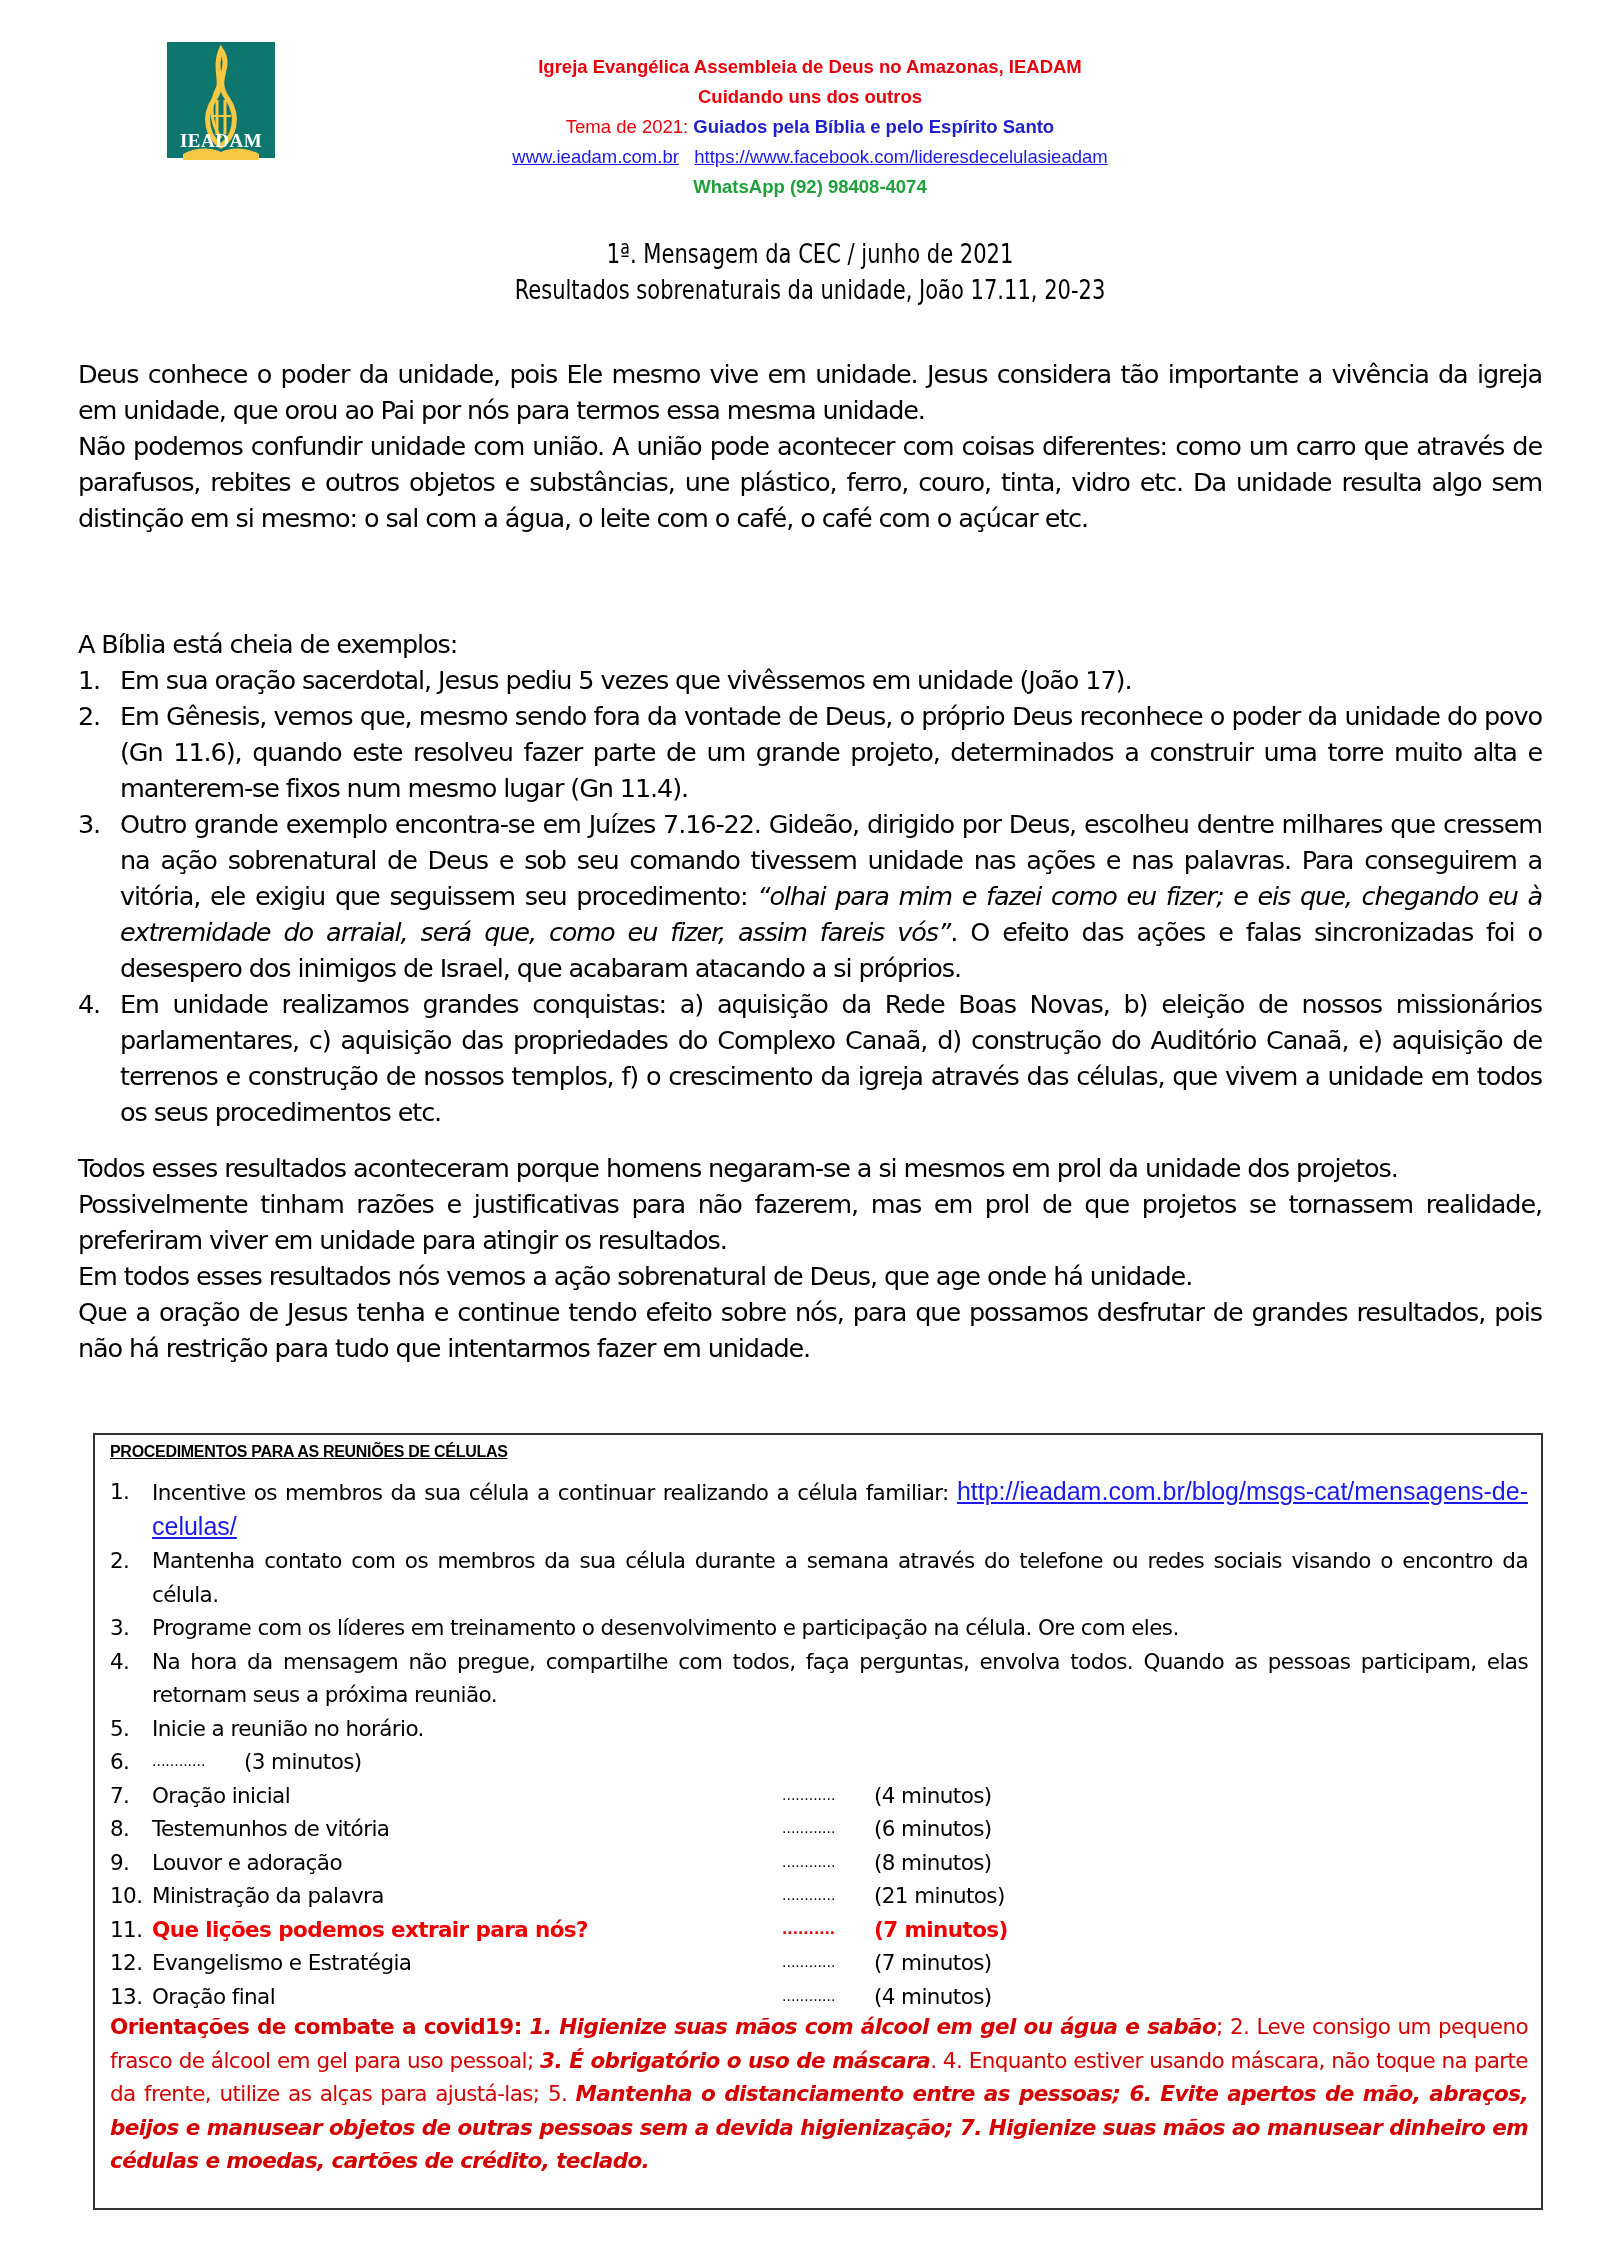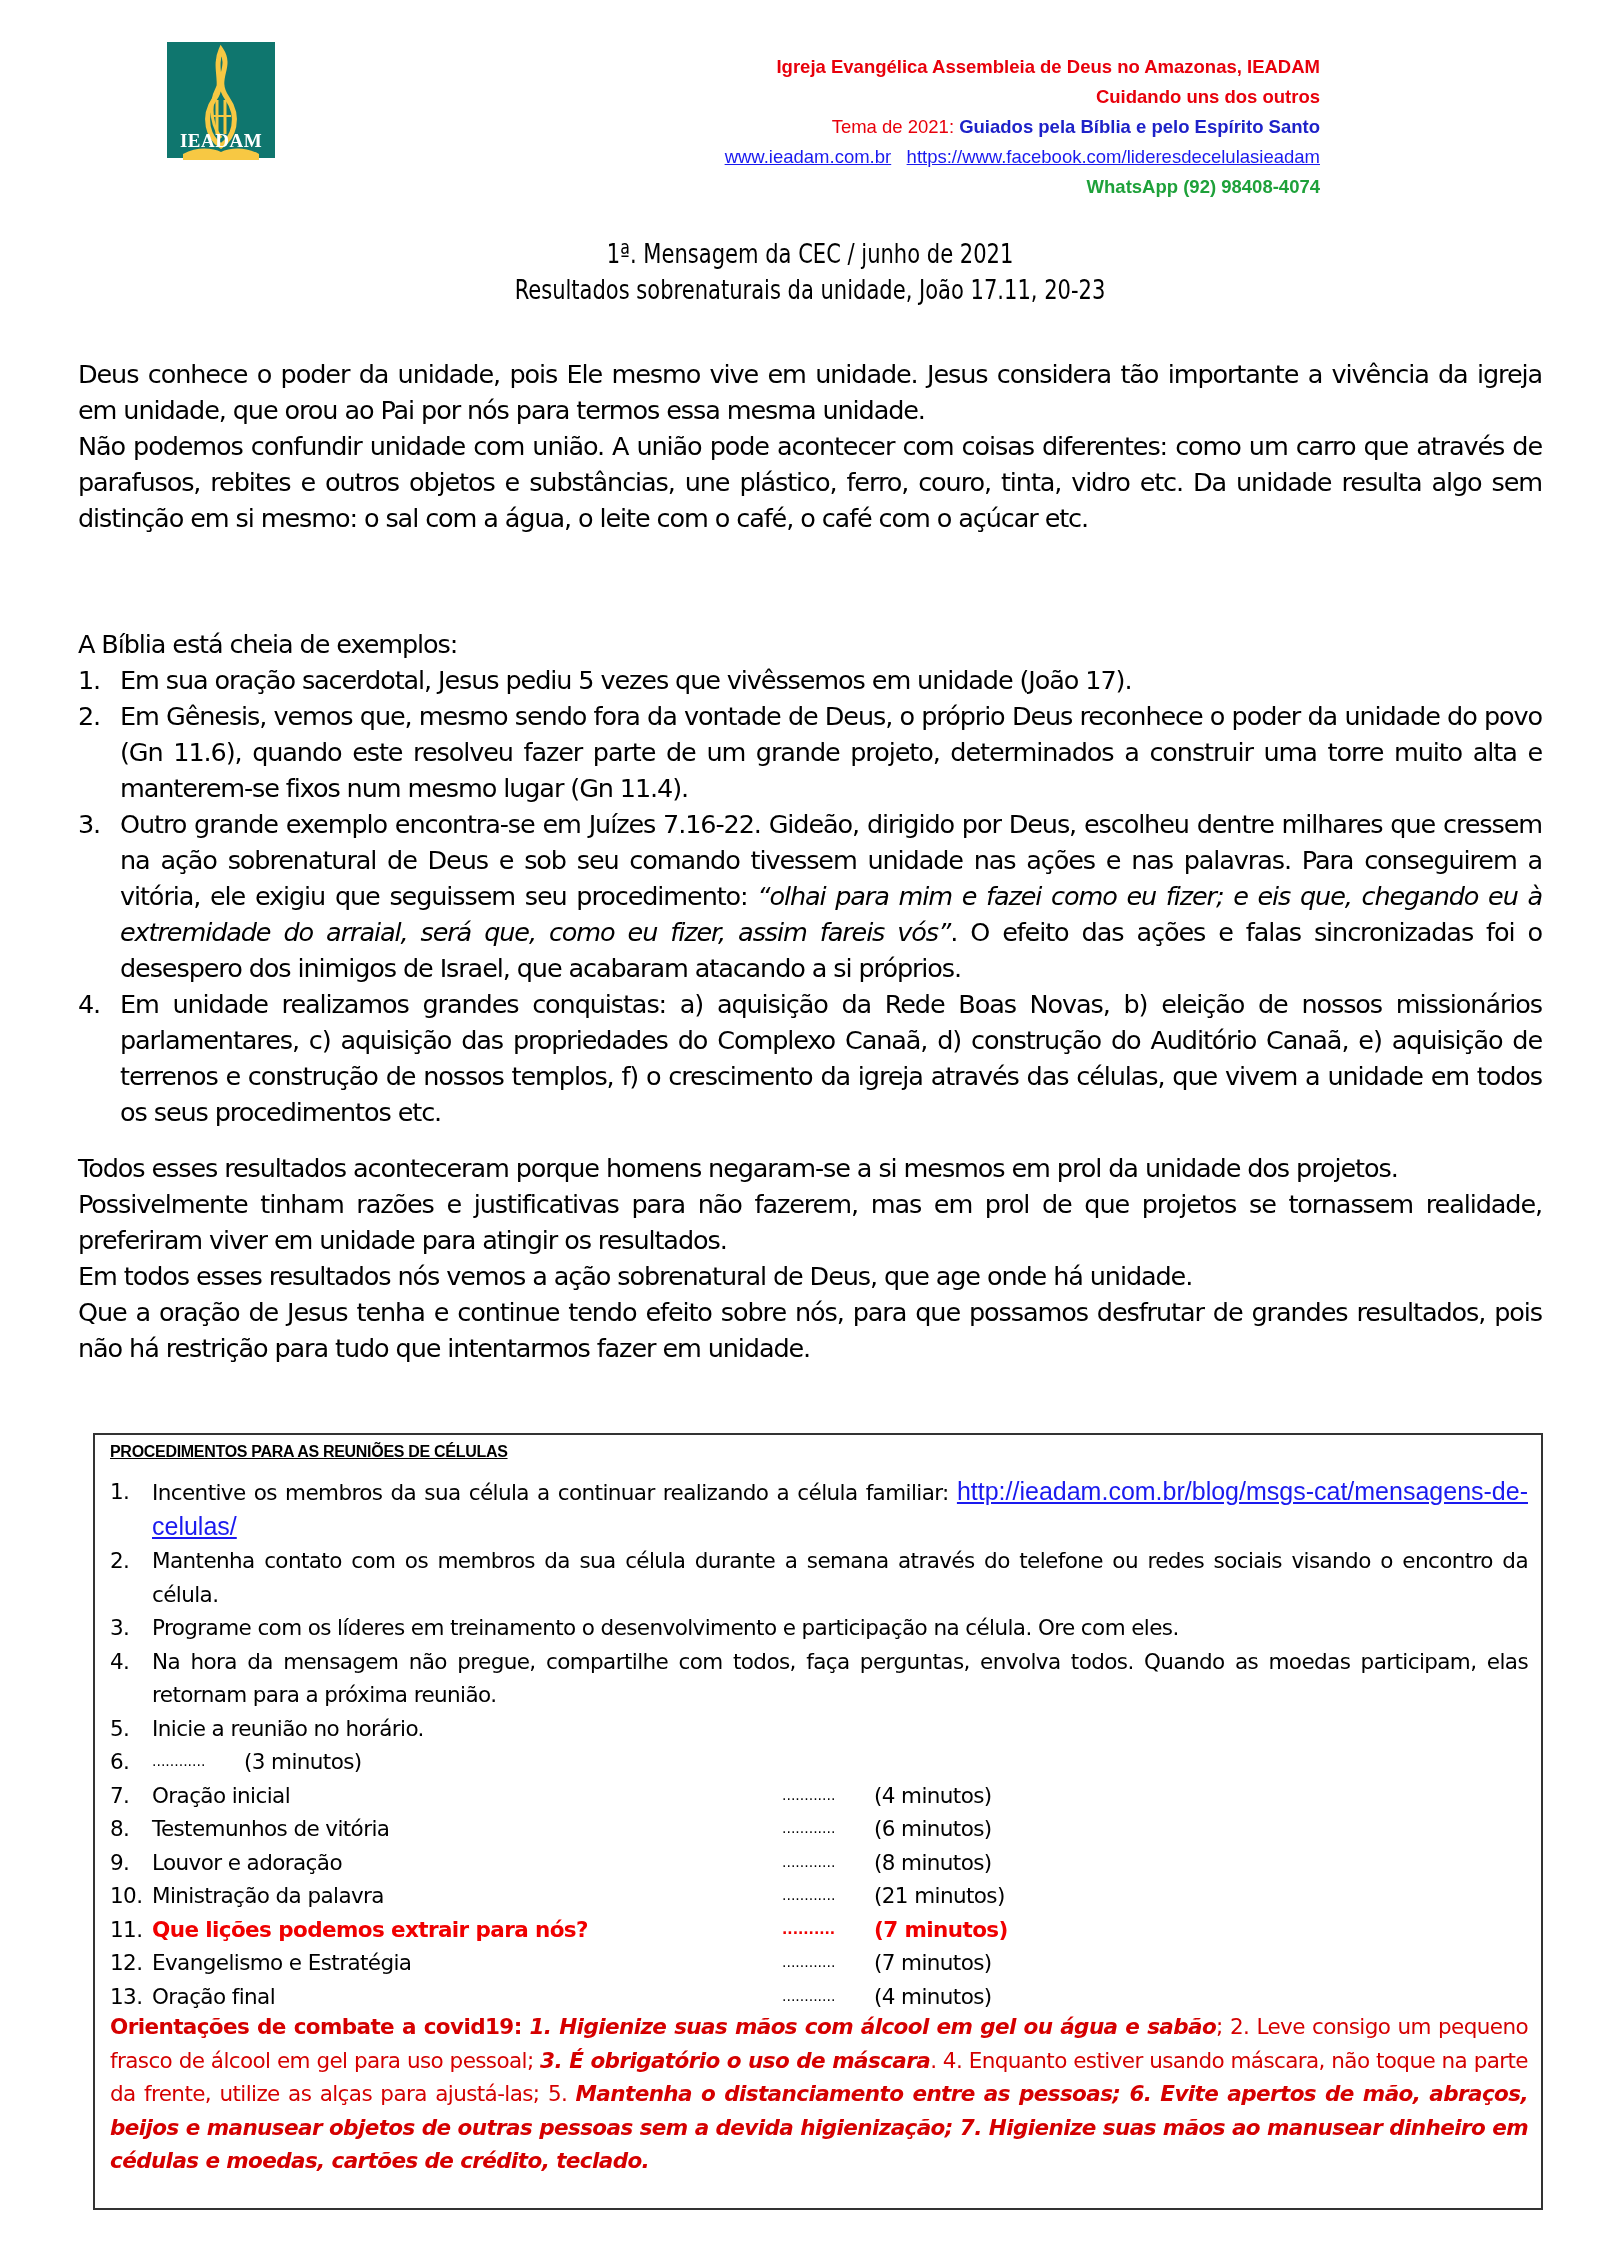--- a/index.html
+++ b/index.html
@@ -2,21 +2,21 @@
 <html><head>
 <meta charset="utf-8">
 <style>
   html, body { margin: 0; padding: 0; background: #ffffff; }
   body { width: 1620px; height: 2257px; position: relative; overflow: hidden; color: #000; }
 
   .logo { position: absolute; left: 167px; top: 42px; width: 108px; height: 116px; background: #0f766e; }
   .logo svg { position: absolute; left: 0; top: 0; }
   .logo-text { position: absolute; left: 0; width: 108px; bottom: 6px; text-align: center; color: #fff; font-family: "Liberation Serif", serif; font-weight: bold; font-size: 19px; letter-spacing: 0.5px; }
 
-  .header { position: absolute; left: 300px; top: 52px; width: 1020px; text-align: right; font-family: "Liberation Sans", sans-serif; font-size: 18.5px; line-height: 30px; font-weight: bold; }
+  .header { position: absolute; left: 300px; top: 52px; width: 1020px; text-align: center; font-family: "Liberation Sans", sans-serif; font-size: 18.5px; line-height: 30px; font-weight: bold; }
   .header .l1 { color: #e8000b; }
   .header .l2 { color: #e8000b; }
   .header .l3 .pre { color: #e8000b; font-weight: normal; }
   .header .l3 .post { color: #1e22c8; }
   .header .l4 { color: #1a1aef; font-weight: normal; }
   .header .l4 a { color: #1a1aef; text-decoration: underline; }
   .header .l5 { color: #1ea13a; }
 
   .title { position: absolute; left: 0; width: 1620px; top: 236px; text-align: center; font-family: "DejaVu Sans", sans-serif; font-size: 26px; line-height: 36px; font-stretch: condensed; }
   .title div { transform: scaleX(0.9); }
@@ -105,21 +105,21 @@
 </div>
 
 <div class="box">
   <div class="box-title">PROCEDIMENTOS PARA AS REUNIÕES DE CÉLULAS</div>
   <div class="proc">
     <div class="item">
       <span class="num">1.</span><span>Incentive os membros da sua célula a continuar realizando a célula familiar: </span><a class="link">http://ieadam.com.br/blog/msgs-cat/mensagens-de-celulas/</a>
     </div>
     <div class="item"><span class="num">2.</span><span>Mantenha contato com os membros da sua célula durante a semana através do telefone ou redes sociais visando o encontro da célula.</span></div>
     <div class="item"><span class="num">3.</span><span>Programe com os líderes em treinamento o desenvolvimento e participação na célula. Ore com eles.</span></div>
-    <div class="item"><span class="num">4.</span><span>Na hora da mensagem não pregue, compartilhe com todos, faça perguntas, envolva todos. Quando as moedas participam, elas retornam para a próxima reunião.</span></div>
+    <div class="item"><span class="num">4.</span><span>Na hora da mensagem não pregue, compartilhe com todos, faça perguntas, envolva todos. Quando as pessoas participam, elas retornam seus a próxima reunião.</span></div>
     <div class="item"><span class="num">5.</span><span>Inicie a reunião no horário.</span></div>
 
     <div class="item timed">
         <span class="num">6.</span>
         <span class="dots">............</span>
         <span class="min">(3 minutos)</span>
       </div>
     <div class="item timed">
         <span class="num">7.</span>
         <span class="lbl">Oração inicial</span>

